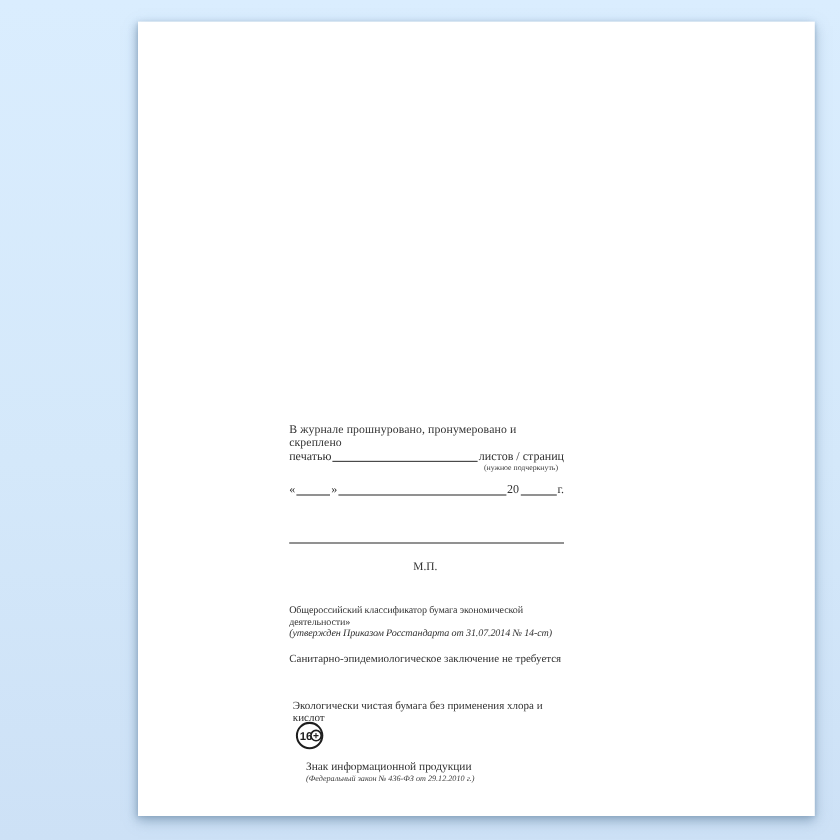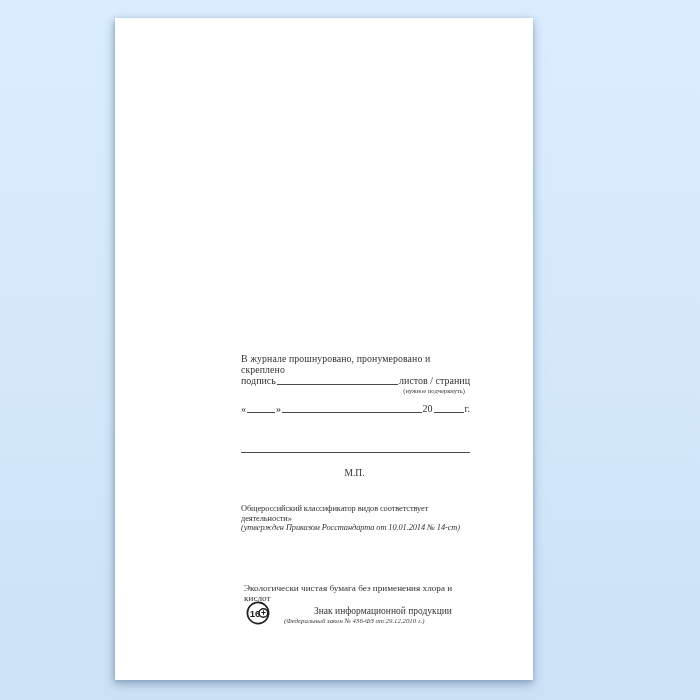--- a/index.html
+++ b/index.html
@@ -10,21 +10,21 @@
     overflow: hidden;
   }
   body {
     background: linear-gradient(180deg, #daedfe 0%, #d4e8fa 55%, #cde1f6 100%);
     font-family: "Liberation Serif", "DejaVu Serif", serif;
   }
   .page {
     position: absolute;
     left: 115px;
     top: 18px;
-    width: 418px;
+    width: 564px;
     height: 662px;
     background: #ffffff;
     box-shadow: 0 4px 10px rgba(108, 138, 168, 0.55),
                 0 1px 3px rgba(108, 138, 168, 0.35),
                 -2px 2px 6px rgba(120, 148, 176, 0.30);
   }
   .line {
     position: absolute;
     left: 126px;
     width: 229px;
@@ -45,35 +45,35 @@
   .l-note      { top: 369px; font-size: 6.5px; text-align: right; padding-right: 5px; box-sizing: border-box; color: #3a3a3a; }
   .l-date      { top: 385px; font-size: 10px; }
   .l-fio       { top: 406px; font-size: 9.6px; }
   .l-sigline   { top: 424px; height: 10px; border-bottom: 1px solid #4a4a4a; }
   .l-mp        { top: 450px; font-size: 9.5px; text-align: center; padding-right: 2px; box-sizing: border-box; }
   .l-product   { top: 486px; font-size: 8.4px; line-height: 9.7px; letter-spacing: -0.1px; }
   .l-product .it { font-style: italic; }
   .l-sanitary  { top: 526px; font-size: 9.2px; }
   .l-cert      { top: 545px; font-size: 9.2px; padding-left: 3px; box-sizing: border-box; }
   .l-eco       { top: 565px; font-size: 9.2px; padding-left: 3px; box-sizing: border-box; }
-  .l-agemark   { top: 583px; display: flex; align-items: flex-start; }
+  .l-agemark   { top: 583px; display: flex; align-items: flex-start; flex-direction: column; }
   .badge-wrap  { flex: 0 0 auto; margin-left: 5px; }
   .agemark-text { margin-left: 14px; padding-top: 5px; }
-  .agemark-title { font-size: 9.5px; color: #323232; margin-left: 30px; }
+  .agemark-title { font-size: 9.5px; color: #323232; }
   .agemark-law   { font-size: 6.8px; font-style: italic; color: #3a3a3a; margin-top: 1px; }
 </style>
 </head>
 <body>
 
 <div class="page">
 
   <div class="line l-certify">В журнале прошнуровано, пронумеровано и скреплено</div>
 
   <div class="line l-seal row">
-    <span>подпись</span>
+    <span>печатью</span>
     <span class="fill"></span>
     <span>листов / страниц</span>
   </div>
 
   <div class="line l-note">(нужное подчеркнуть)</div>
 
   <div class="line l-date row">
     <span>«</span>
     <span class="fill-fixed-28"></span>
     <span>»</span>
@@ -82,24 +82,25 @@
     <span class="fill-fixed-30"></span>
     <span>г.</span>
   </div>
 
 
   <div class="line l-sigline"></div>
 
   <div class="line l-mp">М.П.</div>
 
   <div class="line l-product">
-    <div>Общероссийский классификатор видов соответствует деятельности»</div>
-    <div class="it">(утвержден Приказом Росстандарта от 10.01.2014 № 14-ст)</div>
+    <div>Общероссийский классификатор бумага экономической деятельности»</div>
+    <div class="it">(утвержден Приказом Росстандарта от 31.07.2014 № 14-ст)</div>
   </div>
 
+  <div class="line l-sanitary">Санитарно-эпидемиологическое заключение не требуется</div>
 
 
   <div class="line l-eco">Экологически чистая бумага без применения хлора и кислот</div>
 
   <div class="line l-agemark">
     <span class="badge-wrap">
       <svg width="24" height="24" viewBox="0 0 24 24" aria-hidden="true">
         <circle cx="12" cy="12" r="10.6" fill="none" stroke="#1e1e1e" stroke-width="1.7"></circle>
         <text x="9" y="15.8" font-size="9.5" font-weight="bold" font-family="Liberation Sans, sans-serif" text-anchor="middle" fill="#1e1e1e">16</text>
         <circle cx="17.4" cy="12" r="4.3" fill="#ffffff" stroke="#1e1e1e" stroke-width="1.4"></circle>

